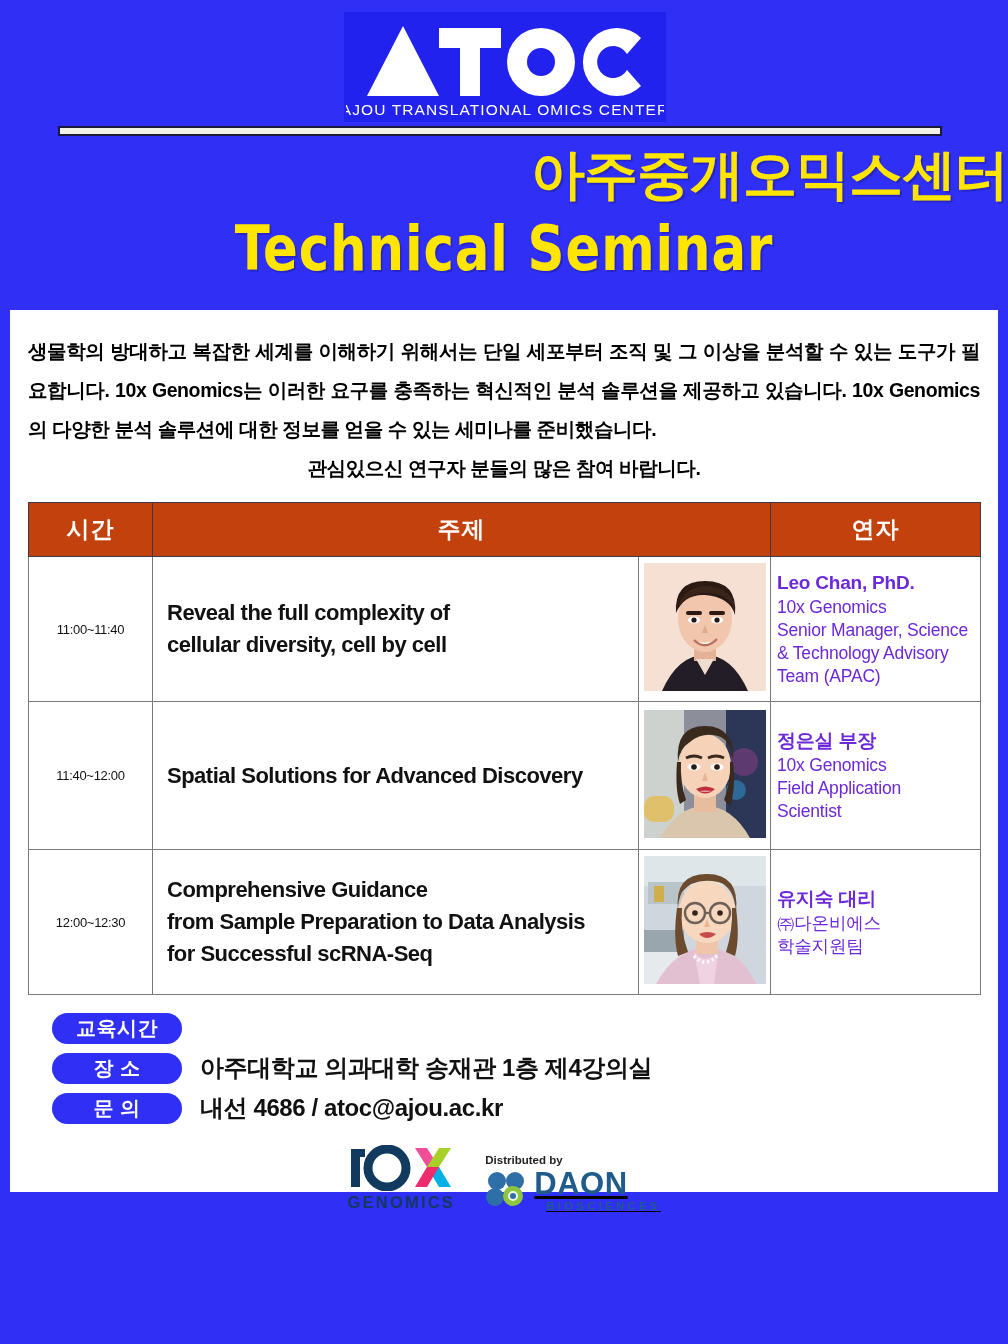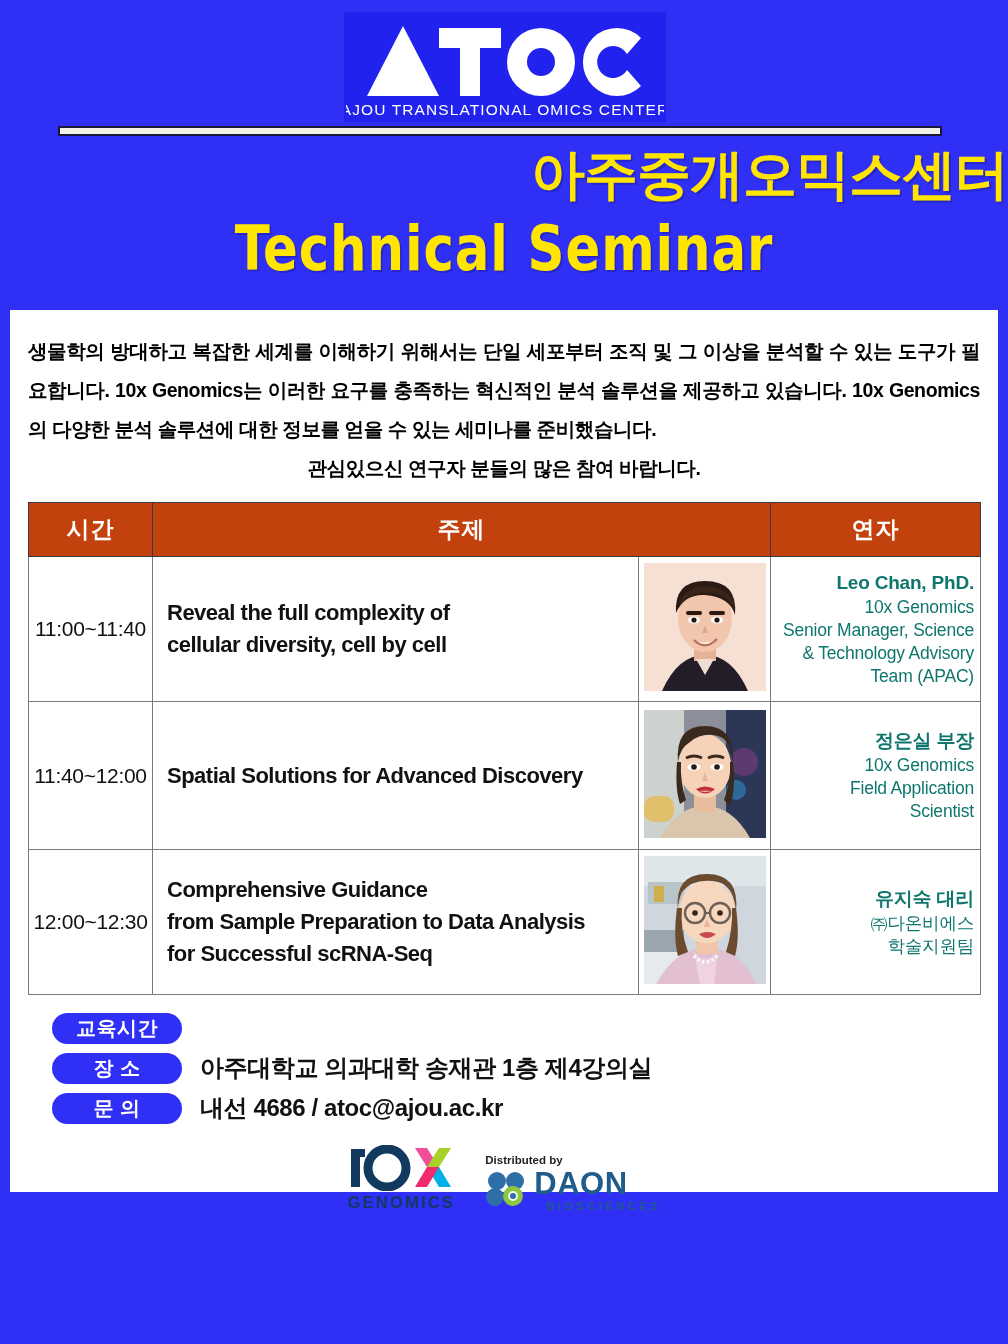--- a/index.html
+++ b/index.html
@@ -138,45 +138,45 @@
     background: #ffffff;
     vertical-align: middle;
   }
   col.c-time  { width: 124px; }
   col.c-topic { width: 486px; }
   col.c-photo { width: 132px; }
   col.c-spk   { width: 210px; }
 
   .cell-time {
     text-align: center;
-    font-size: 21px;
+    font-size: 13px;
     color: #111111;
     font-weight: 400;
     letter-spacing: -0.3px;
     margin-top: 28px;
   }
   .cell-topic {
     padding: 10px 14px;
     font-size: 22px;
     font-weight: 700;
     line-height: 1.45;
     color: #111111;
     letter-spacing: -0.5px;
   }
   .cell-photo {
     padding: 6px 4px;
     text-align: center;
     background: #ffffff;
   }
   .cell-spk {
     background: #f2f2f2;
-    text-align: right;
+    text-align: left;
     font-size: 17.5px;
     line-height: 1.32;
-    color: #0f766e;
+    color: #6d28d9;
     padding: 6px 6px;
     letter-spacing: -0.2px;
   }
   .cell-spk .nm { font-weight: 700; font-size: 19px; display: block; margin-bottom: 1px; }
   .cell-spk .ln { display: block; }
 
   
   .photo { width: 122px; height: 128px; display: inline-block; overflow: hidden; }
   .photo svg { display: block; }
 
@@ -221,21 +221,21 @@
     height: 78px;
   }
   .tenx { display: flex; flex-direction: column; align-items: center; }
   .tenx .mark { display: flex; align-items: center; }
   .tenx .word {
     color: #12395e; font-size: 16.5px; font-weight: 700;
     letter-spacing: 2.2px; margin-top: 2px;
   }
   .daon-wrap { display: flex; flex-direction: column; align-items: flex-start; }
   .daon-dist { font-size: 11.5px; font-weight: 700; color: #222222; margin-bottom: 4px; }
-  .daon-row { display: flex; align-items: flex-end; }
+  .daon-row { display: flex; align-items: flex-end; text-decoration: underline; }
   .daon-text { display: flex; flex-direction: column; margin-left: 5px; }
   .daon-name { color: #1f5c8b; font-size: 31px; font-weight: 700; line-height: 0.9; letter-spacing: 0.5px; }
   .daon-sub { color: #1f5c8b; font-size: 11.5px; font-weight: 700; letter-spacing: 3.2px; margin-top: 2px; margin-left: 12px; }
 </style>
 </head>
 <body>
 
 <div class="poster">
 
   <div class="header">

